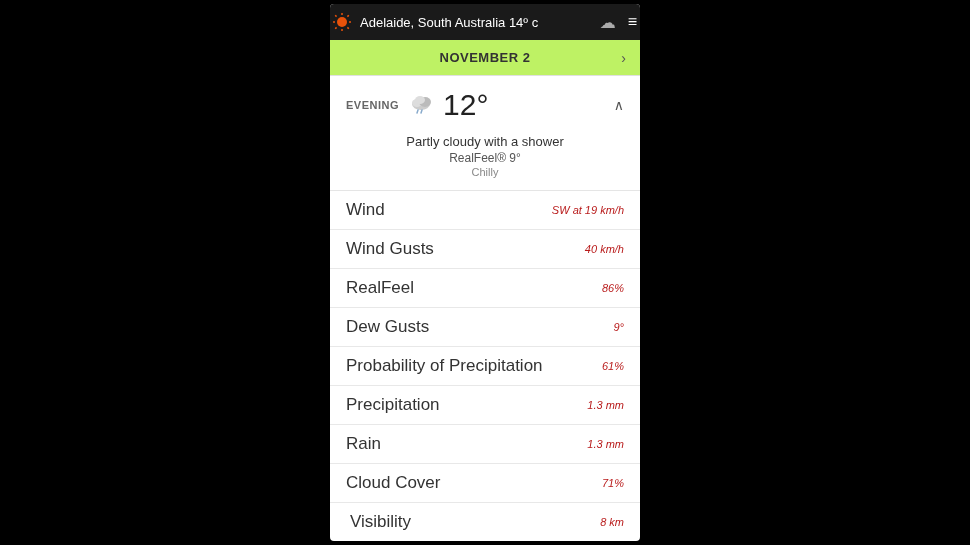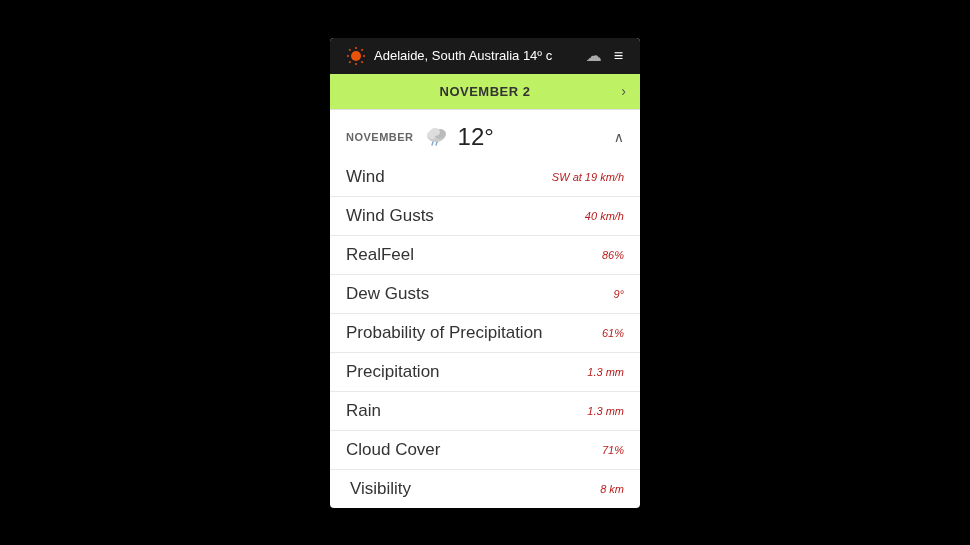--- a/index.html
+++ b/index.html
@@ -20,21 +20,21 @@
       overflow: hidden;
       display: flex;
       flex-direction: column;
     }
 
     
     .header {
       background: #1a1a1a;
       display: flex;
       align-items: center;
-      padding: 0 16px;
+      padding: 0 2px;
       height: 36px;
       gap: 8px;
     }
     .header-sun {
       width: 20px;
       height: 20px;
       flex-shrink: 0;
     }
     .header-title {
       color: #fff;
@@ -91,21 +91,21 @@
     .evening-label {
       font-size: 11px;
       font-weight: 600;
       color: #666;
       letter-spacing: 0.5px;
     }
     .evening-icon {
       font-size: 22px;
     }
     .evening-temp {
-      font-size: 24px;
+      font-size: 30px;
       font-weight: 400;
       color: #222;
     }
     .evening-chevron-up {
       color: #555;
       font-size: 14px;
     }
 
     
     .description-block {
@@ -180,40 +180,45 @@
     <span class="header-menu">≡</span>
   </div>
 
   <div class="date-bar">
     <span class="date-label">NOVEMBER 2</span>
     <span class="date-chevron">›</span>
   </div>
 
   <div class="evening-header">
     <div class="evening-left">
-      <span class="evening-label">NOVEMBER</span>
+      <span class="evening-label">EVENING</span>
 
       <span class="evening-icon">
         <svg width="28" height="24" viewBox="0 0 28 24">
 
           <ellipse cx="14" cy="14" rx="9" ry="6" fill="#ccc"></ellipse>
           <ellipse cx="10" cy="13" rx="5" ry="4" fill="#ddd"></ellipse>
           <ellipse cx="18" cy="12" rx="6" ry="5" fill="#bbb"></ellipse>
 
           <ellipse cx="13" cy="10" rx="5" ry="4" fill="#ddd"></ellipse>
 
           <line x1="11" y1="20" x2="10" y2="23" stroke="#88aacc" stroke-width="1.5" stroke-linecap="round"></line>
           <line x1="15" y1="20" x2="14" y2="23" stroke="#88aacc" stroke-width="1.5" stroke-linecap="round"></line>
         </svg>
       </span>
       <span class="evening-temp">12°</span>
     </div>
     <span class="evening-chevron-up">∧</span>
   </div>
 
+  <div class="description-block">
+    <div class="description-main">Partly cloudy with a shower</div>
+    <div class="description-realfeel">RealFeel® 9°</div>
+    <div class="description-chill">Chilly</div>
+  </div>
 
   <div class="data-rows" id="data-rows-container">
   <div class="data-row">
         <span class="row-label">Wind</span>
         <span class="row-value">SW at 19 km/h</span>
       </div>
       <div class="data-row">
         <span class="row-label">Wind Gusts</span>
         <span class="row-value">40 km/h</span>
       </div>

